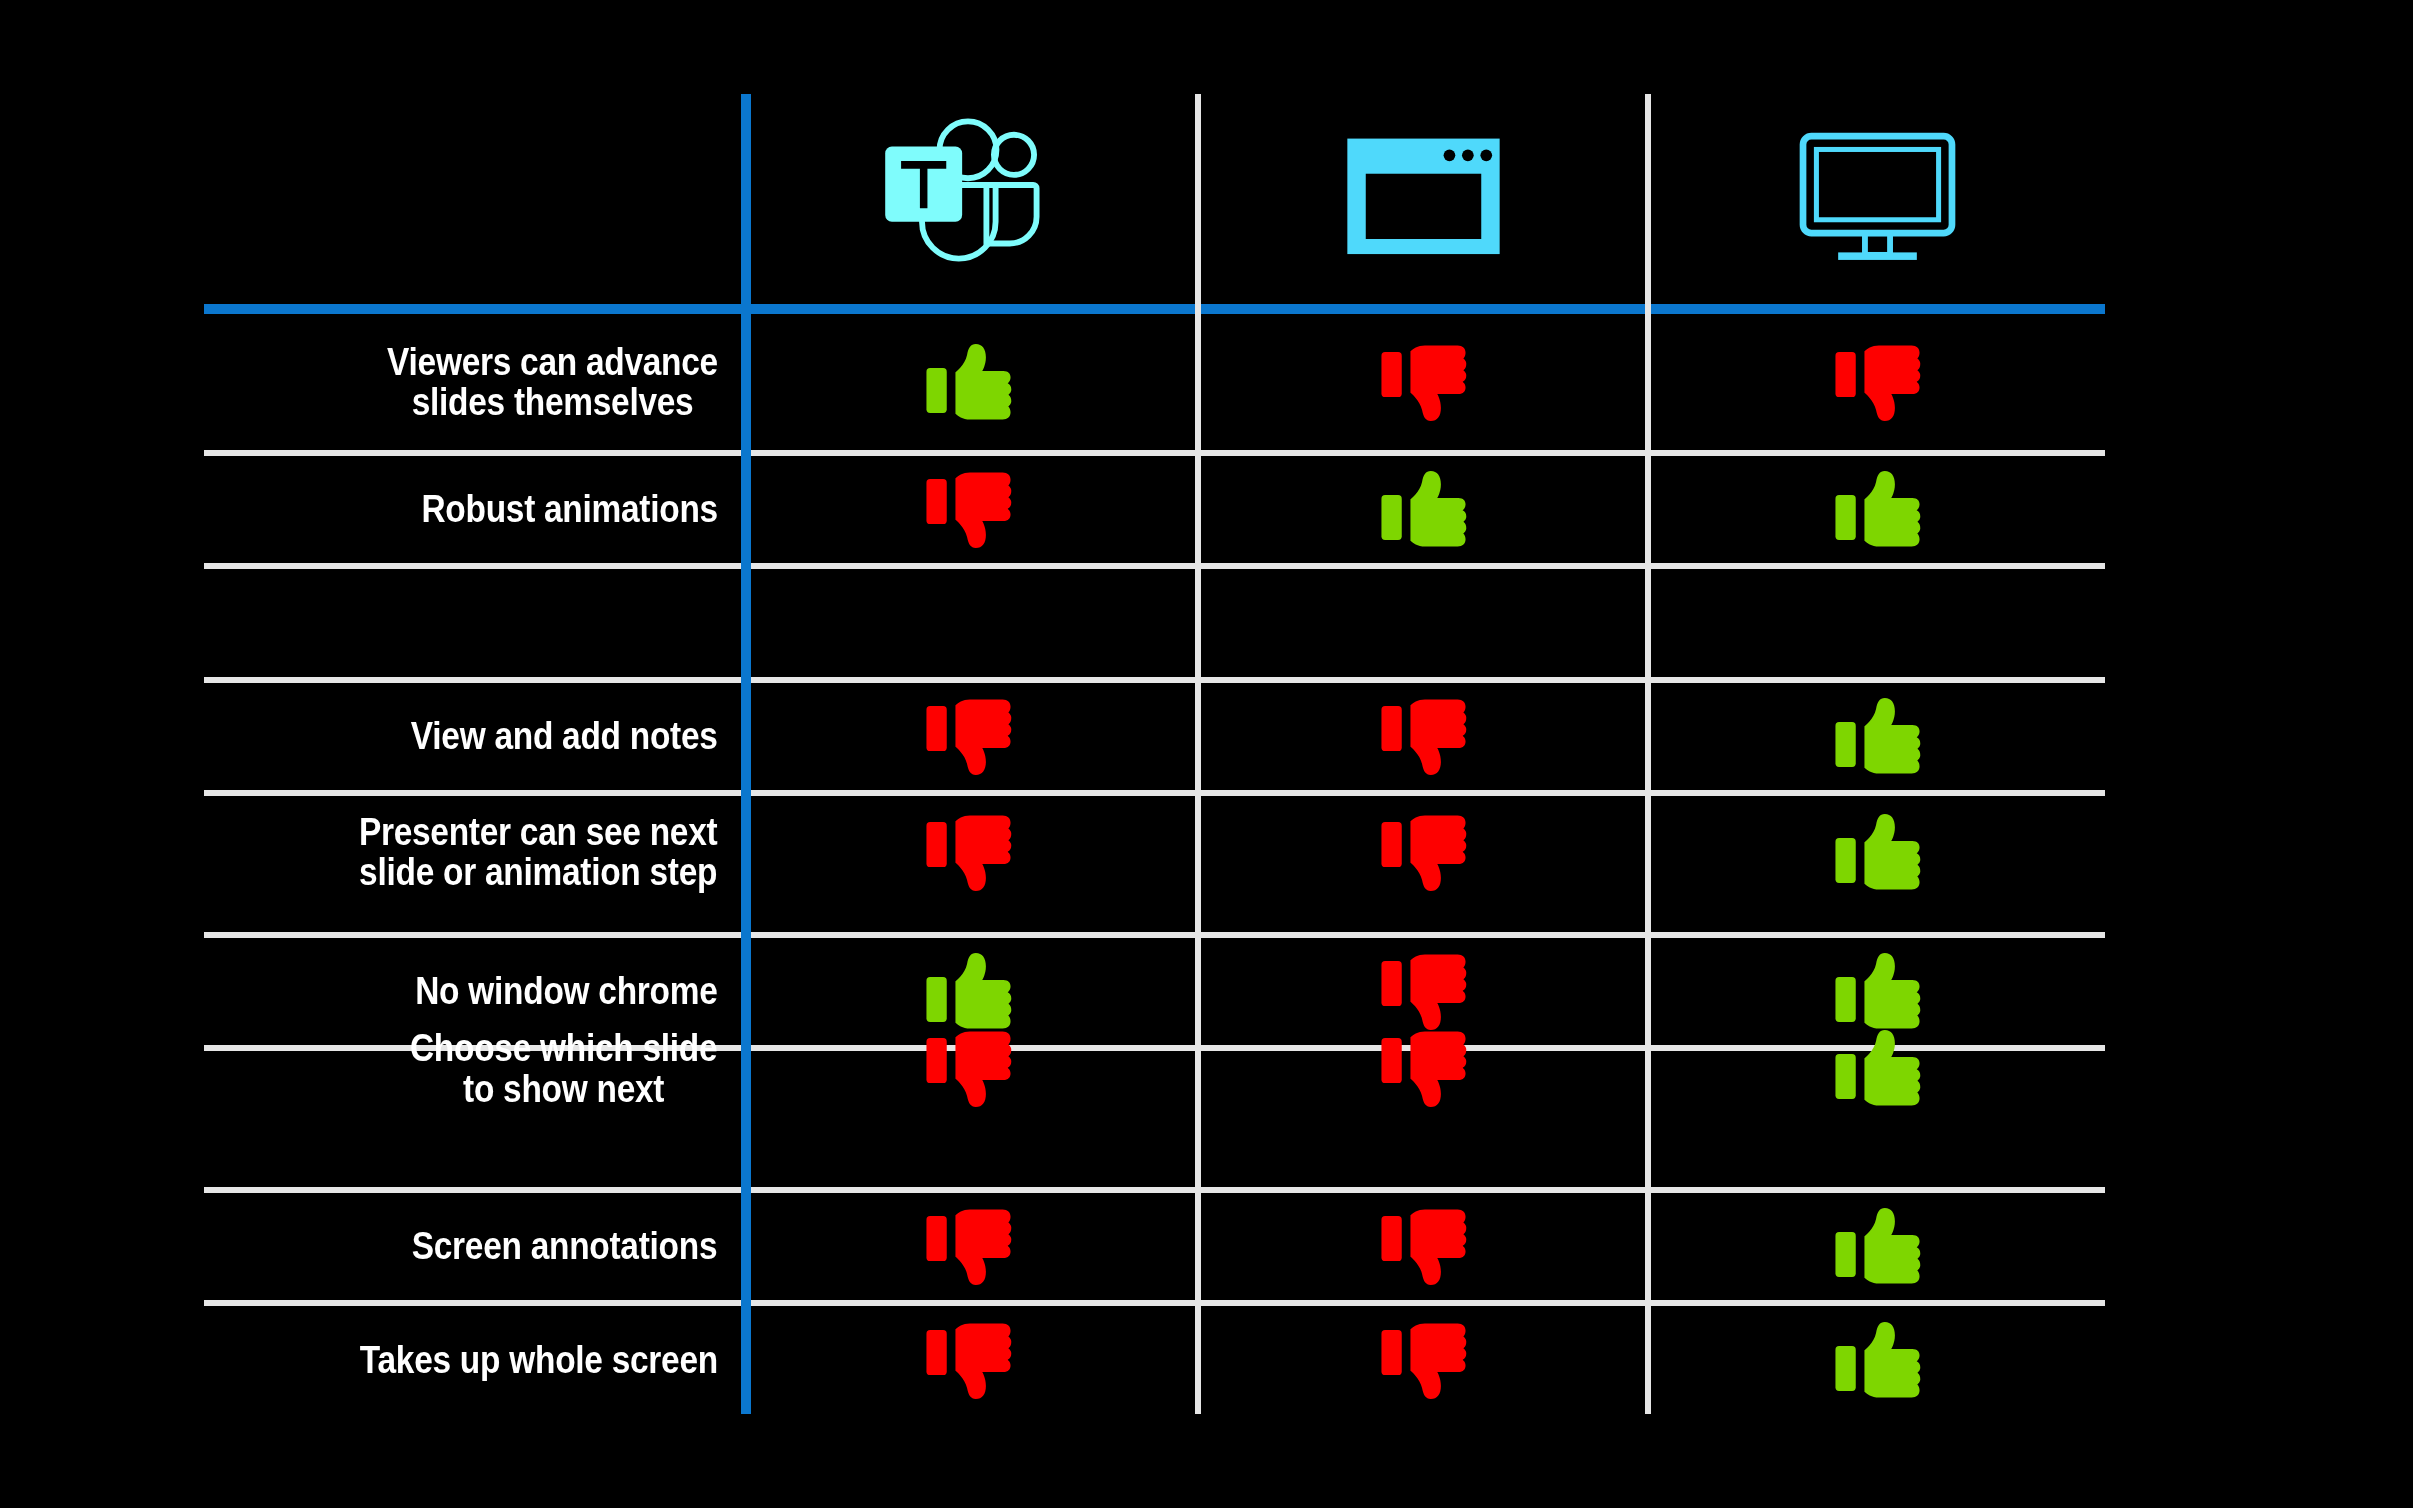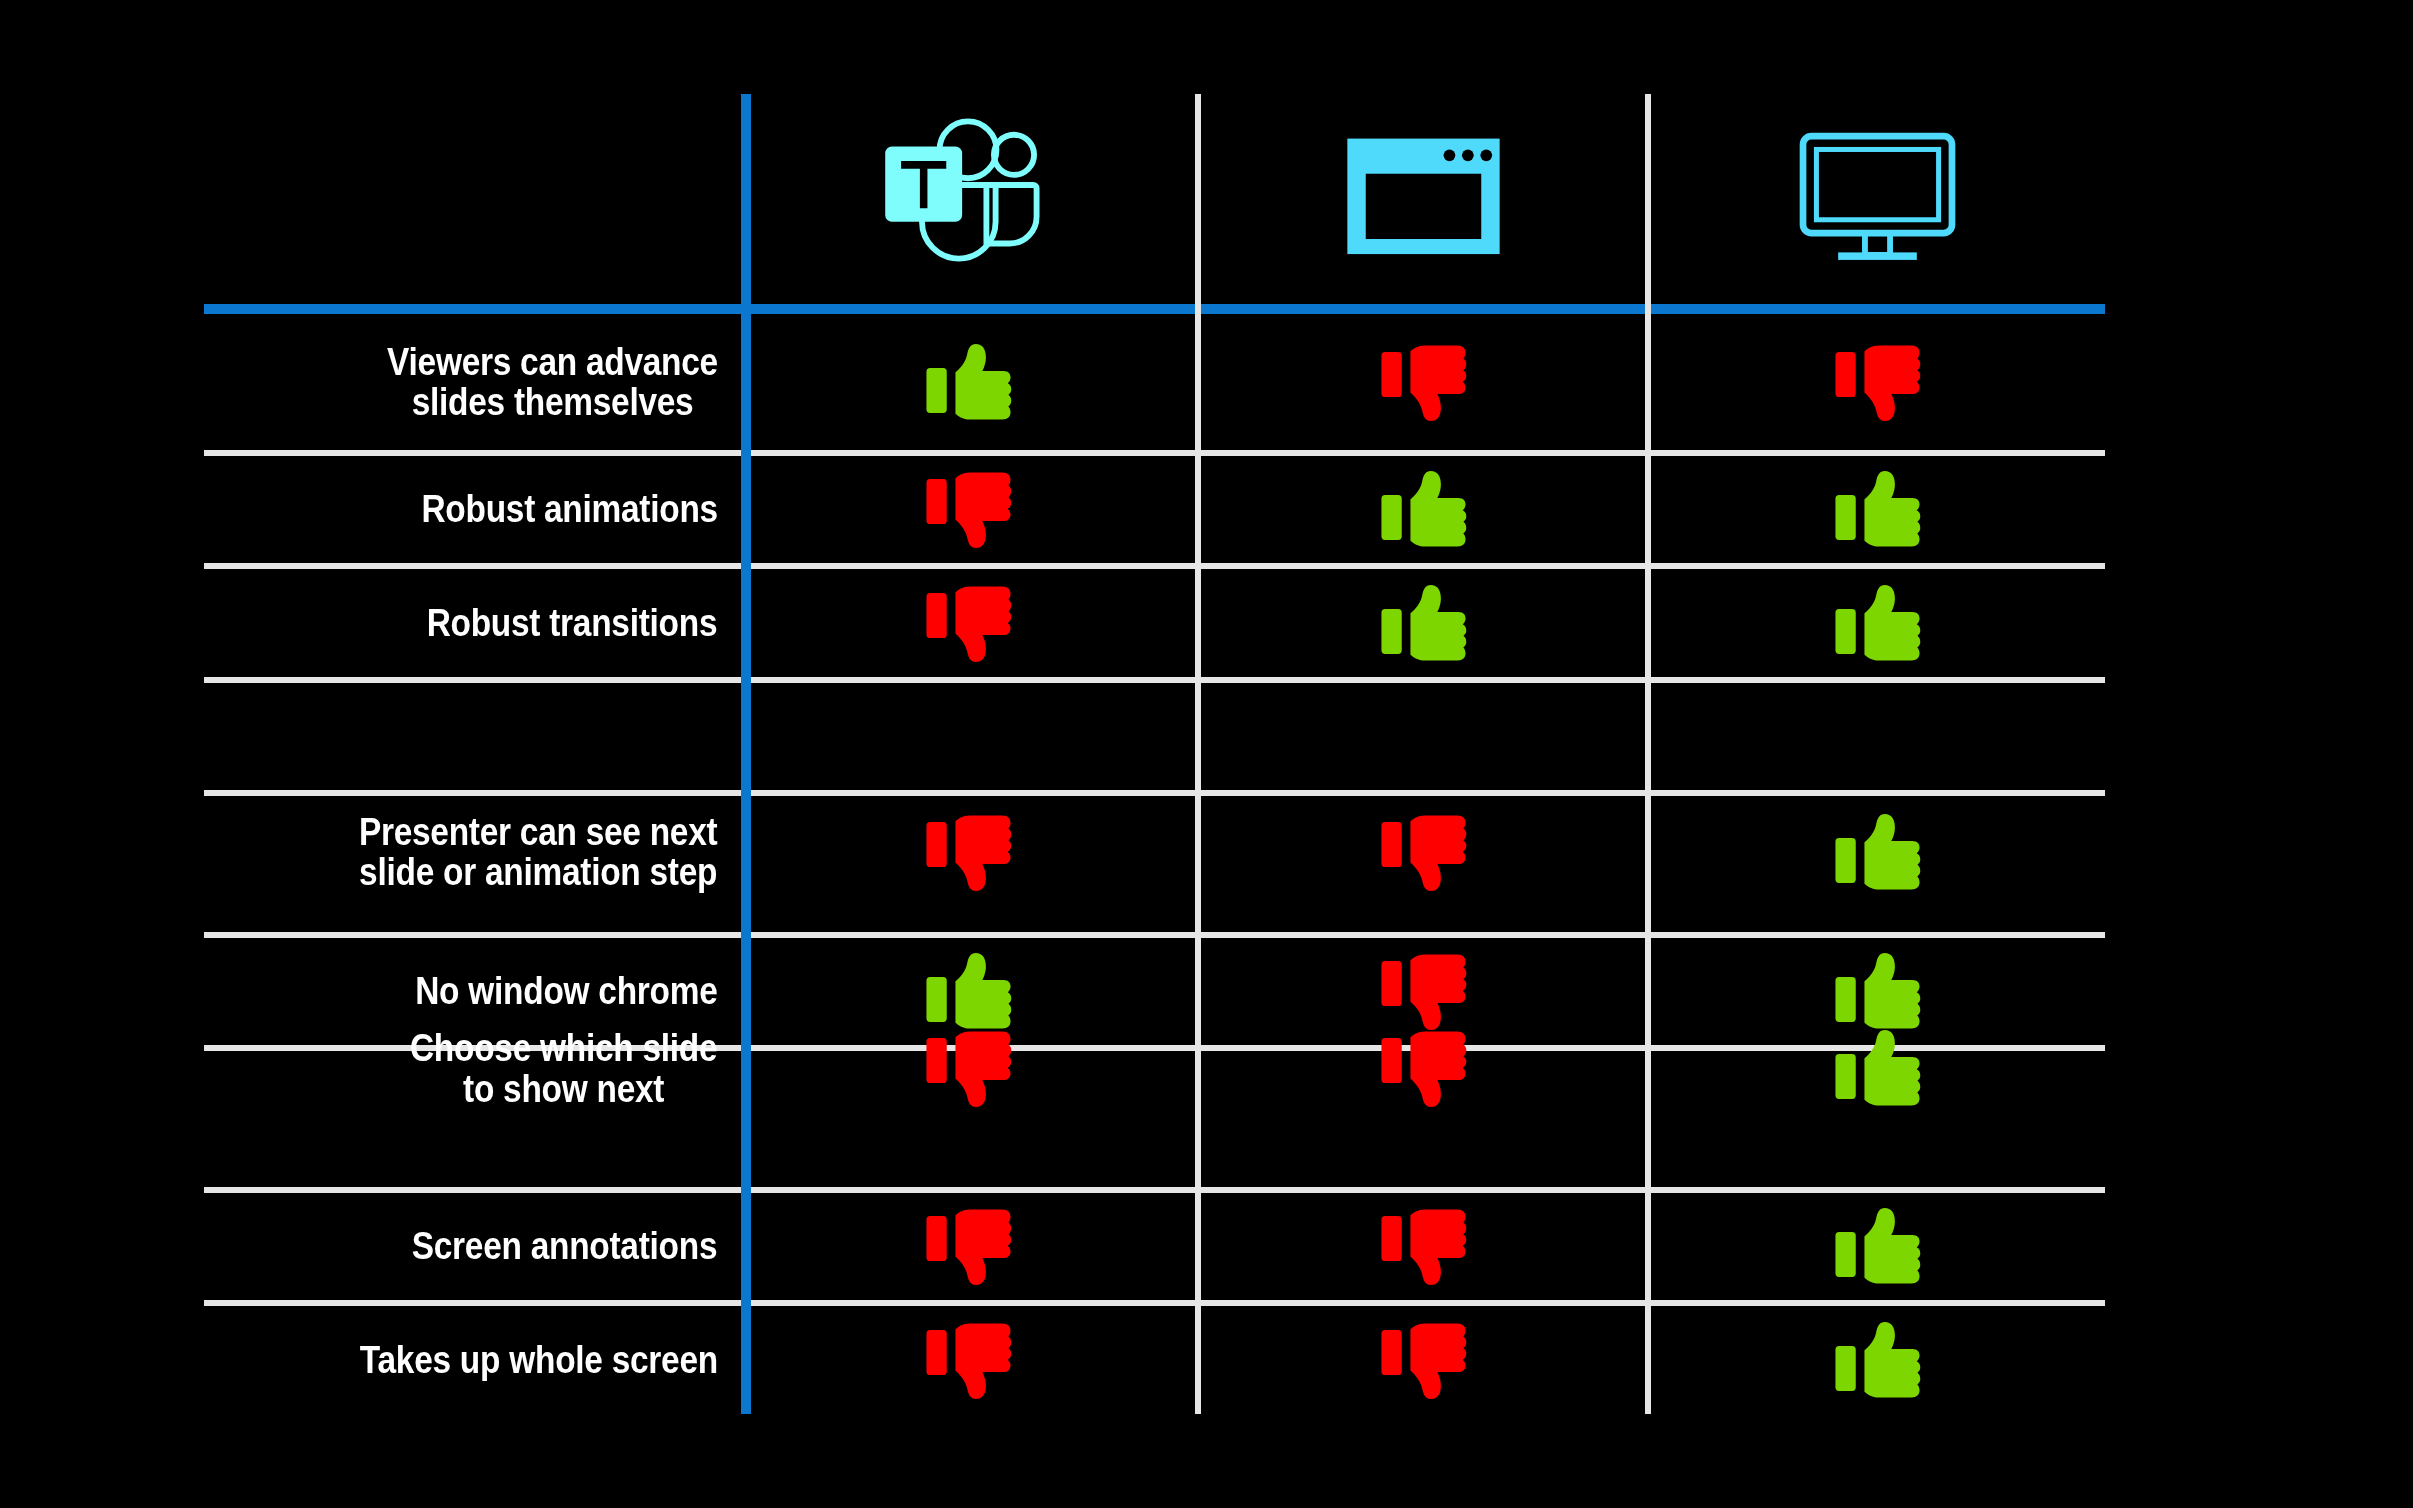--- a/index.html
+++ b/index.html
@@ -217,41 +217,41 @@
               <use href="#sym-thumb-up" xlink:href="#sym-thumb-up"></use>
             </svg>
           </div>
           <div class="cell-col">
             <svg width="87" height="79" viewBox="0 0 120 108" class="thumb" fill="#7ed600">
               <use href="#sym-thumb-up" xlink:href="#sym-thumb-up"></use>
             </svg>
           </div>
         </div>
         <div class="hsep" style="top: 249px;"></div>
-        <div class="trow" style="position: absolute; left: 0px; top: 255px; height: 108px;">
-          <div class="cell-label">
-            <div class="row-label-text">Robust transitions</div>
-          </div>
-          <div class="cell-col">
-            <svg width="87" height="79" viewBox="0 0 120 108" class="thumb" fill="#fe0000">
-              <use href="#sym-thumb-down" xlink:href="#sym-thumb-down"></use>
-            </svg>
-          </div>
-          <div class="cell-col">
-            <svg width="87" height="79" viewBox="0 0 120 108" class="thumb" fill="#7ed600">
-              <use href="#sym-thumb-up" xlink:href="#sym-thumb-up"></use>
-            </svg>
-          </div>
-          <div class="cell-col">
-            <svg width="87" height="79" viewBox="0 0 120 108" class="thumb" fill="#7ed600">
-              <use href="#sym-thumb-up" xlink:href="#sym-thumb-up"></use>
-            </svg>
-          </div>
-        </div>
         <div class="hsep" style="top: 363px;"></div>
+        <div class="trow" style="position: absolute; left: 0px; top: 368px; height: 108px;">
+          <div class="cell-label">
+            <div class="row-label-text">View and add notes</div>
+          </div>
+          <div class="cell-col">
+            <svg width="87" height="79" viewBox="0 0 120 108" class="thumb" fill="#fe0000">
+              <use href="#sym-thumb-down" xlink:href="#sym-thumb-down"></use>
+            </svg>
+          </div>
+          <div class="cell-col">
+            <svg width="87" height="79" viewBox="0 0 120 108" class="thumb" fill="#fe0000">
+              <use href="#sym-thumb-down" xlink:href="#sym-thumb-down"></use>
+            </svg>
+          </div>
+          <div class="cell-col">
+            <svg width="87" height="79" viewBox="0 0 120 108" class="thumb" fill="#7ed600">
+              <use href="#sym-thumb-up" xlink:href="#sym-thumb-up"></use>
+            </svg>
+          </div>
+        </div>
         <div class="hsep" style="top: 476px;"></div>
         <div class="trow" style="position: absolute; left: 0px; top: 482px; height: 112px;">
           <div class="cell-label">
             <div class="row-label-text">Presenter can see next
 slide or animation step</div>
           </div>
           <div class="cell-col">
             <svg width="87" height="79" viewBox="0 0 120 108" class="thumb" fill="#fe0000">
               <use href="#sym-thumb-down" xlink:href="#sym-thumb-down"></use>
             </svg>

